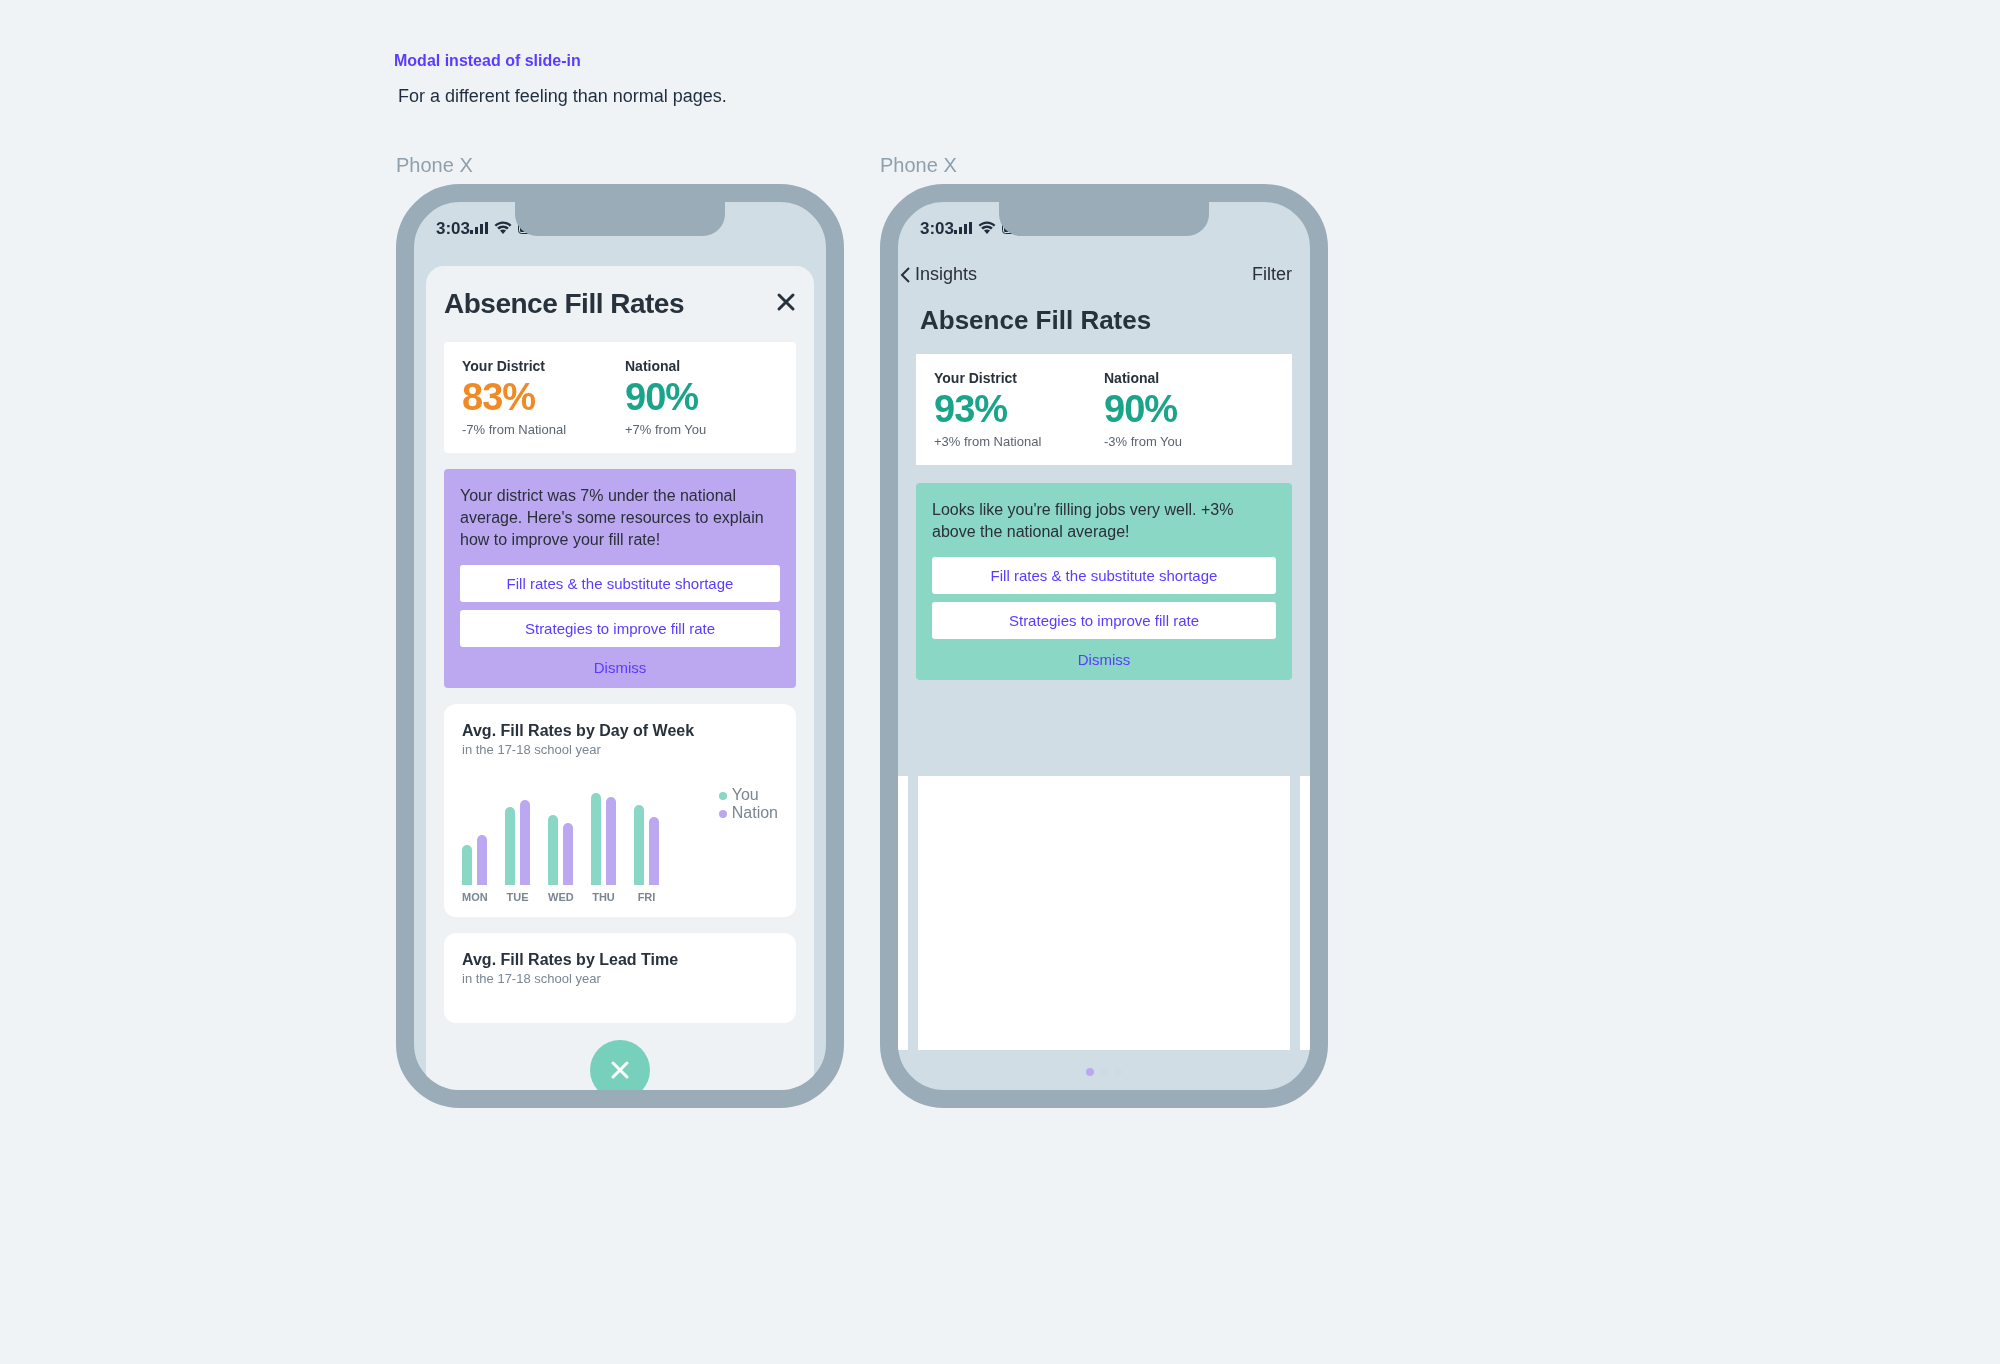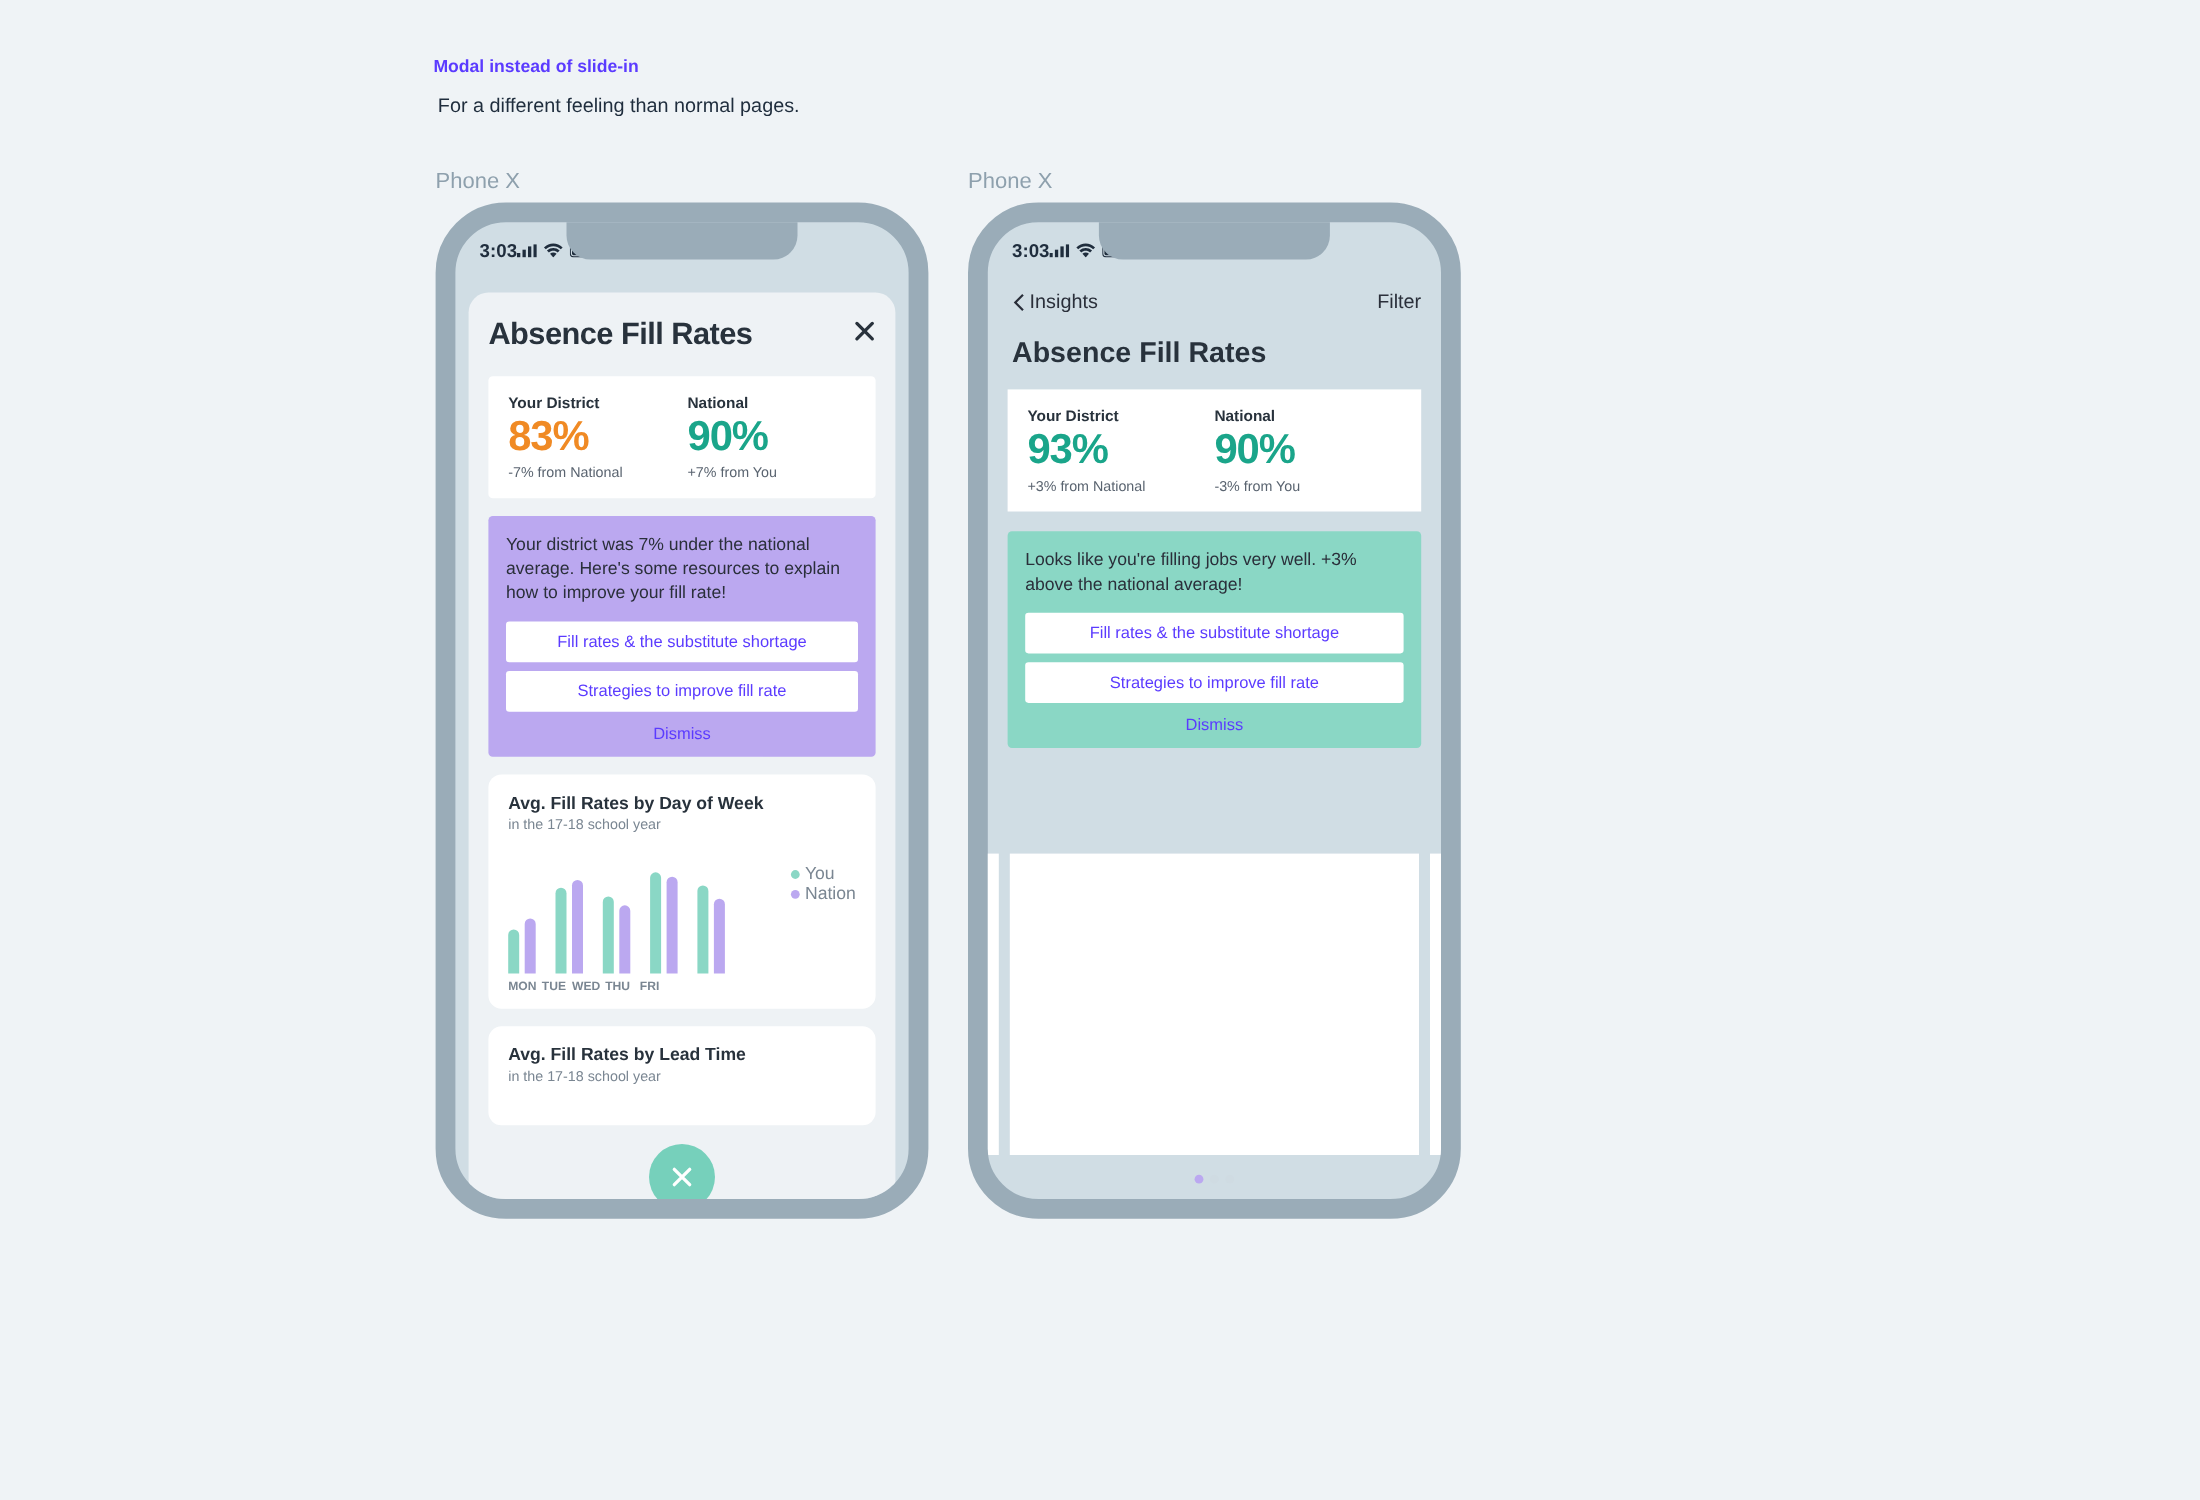--- a/index.html
+++ b/index.html
@@ -79,36 +79,36 @@
   .dismiss { display:block; text-align:center; color:#5b3bff; font-size:15px; padding-top:4px; cursor:pointer; }
 
   .chart-card { background:#fff; border-radius:12px; margin-top:16px; padding:18px 18px 14px 18px; position:relative; }
   .chart-title { font-size:16px; font-weight:800; color:#28323c; }
   .chart-sub { font-size:13px; color:#7a8692; margin-top:2px; }
   .chart-area { display:flex; align-items:flex-end; gap:18px; height:110px; margin-top:18px; }
   .bar-group { display:flex; align-items:flex-end; gap:5px; }
   .bar { width:10px; border-radius:5px 5px 0 0; }
   .bar.you { background:#8ad7c5; }
   .bar.nat { background:#bba8f0; }
-  .xaxis { display:flex; gap:4px; margin-top:6px; }
+  .xaxis { display:flex; gap:18px; margin-top:6px; }
   .xtick { width:25px; font-size:11px; color:#7a8692; font-weight:700; text-align:center; }
   .legend { position:absolute; right:18px; top:82px; font-size:16px; color:#7a8692; }
   .legend-dot { display:inline-block; width:8px;height:8px;border-radius:50%; margin-right:5px; vertical-align:middle;}
 
   .chart-card.partial { margin-top:16px; height:90px; overflow:hidden; }
 
   .float-close {
     position:absolute; left:50%; transform:translateX(-50%); bottom:-10px;
     width:60px;height:60px;border-radius:50%; background:#76d0bb;
     display:flex;align-items:center;justify-content:center;
     color:#fff; z-index:60;
   }
 
   
-  .navbar { display:flex; align-items:flex-end; justify-content:space-between; padding:8px 18px 6px 22px; font-size:18px; color:#2a2f3a; }
+  .navbar { display:flex; align-items:flex-end; justify-content:space-between; padding:8px 18px 6px 1px; font-size:18px; color:#2a2f3a; }
   .navbar .back { display:flex; align-items:center; gap:4px; cursor:pointer; }
   .page-title { font-size:26px; font-weight:800; color:#28323c; padding:14px 22px 18px 22px; }
 
   .rp-card { margin:0 18px; }
   .rp-stats { background:#fff; padding:16px 18px; display:flex; }
 
   .carousel { position:absolute; left:0; right:0; bottom:40px; top:520px; }
   .placeholder { position:absolute; background:#fff; top:0; bottom:0; }
   .dots { position:absolute; left:50%; bottom:14px; transform:translateX(-50%); display:flex; gap:6px; }
   .dot { width:8px;height:8px;border-radius:50%; background:#cfdbe2; }

